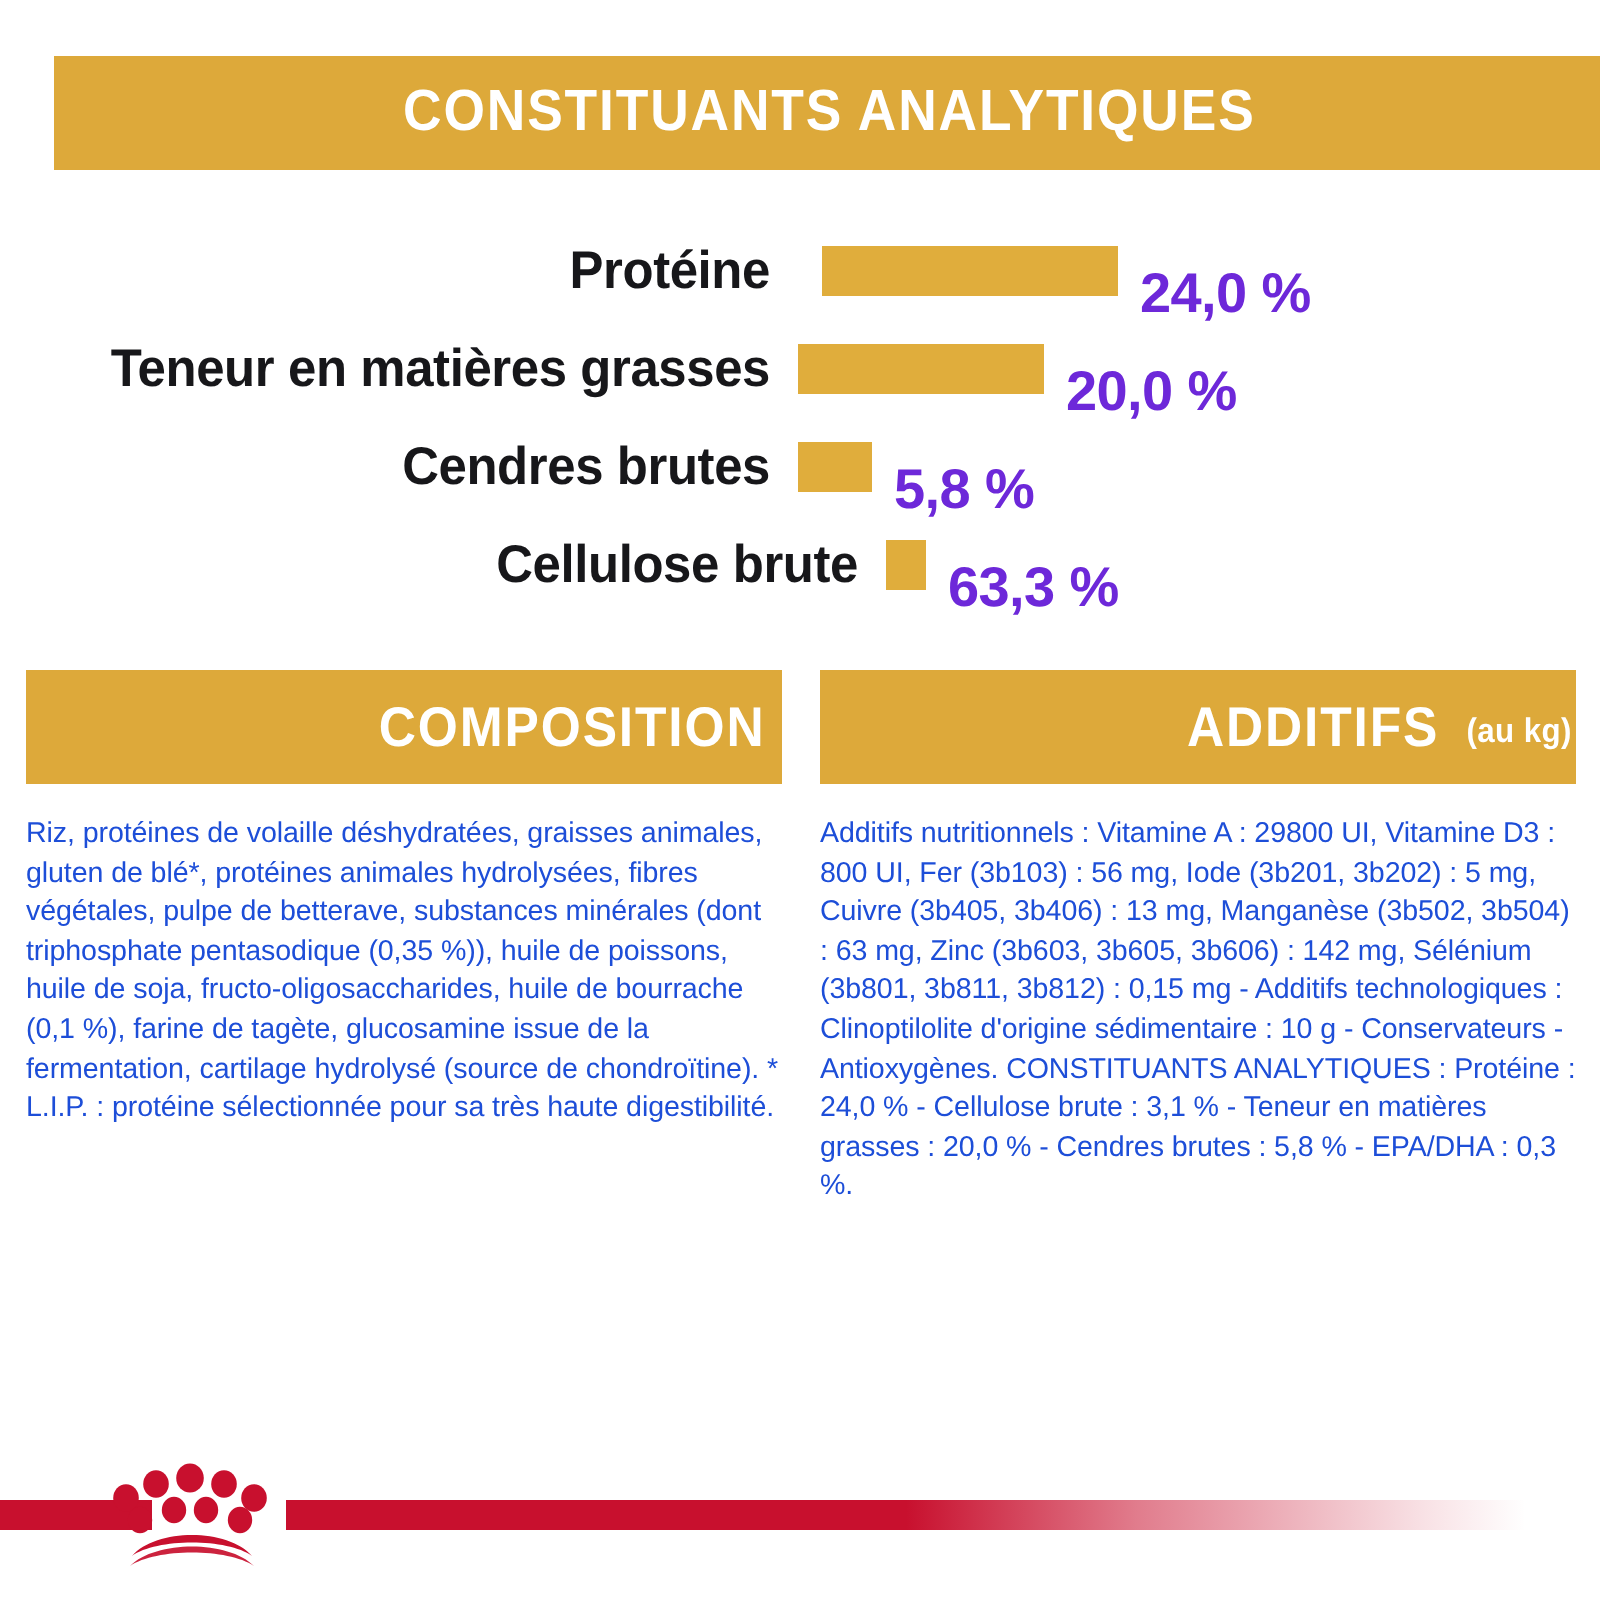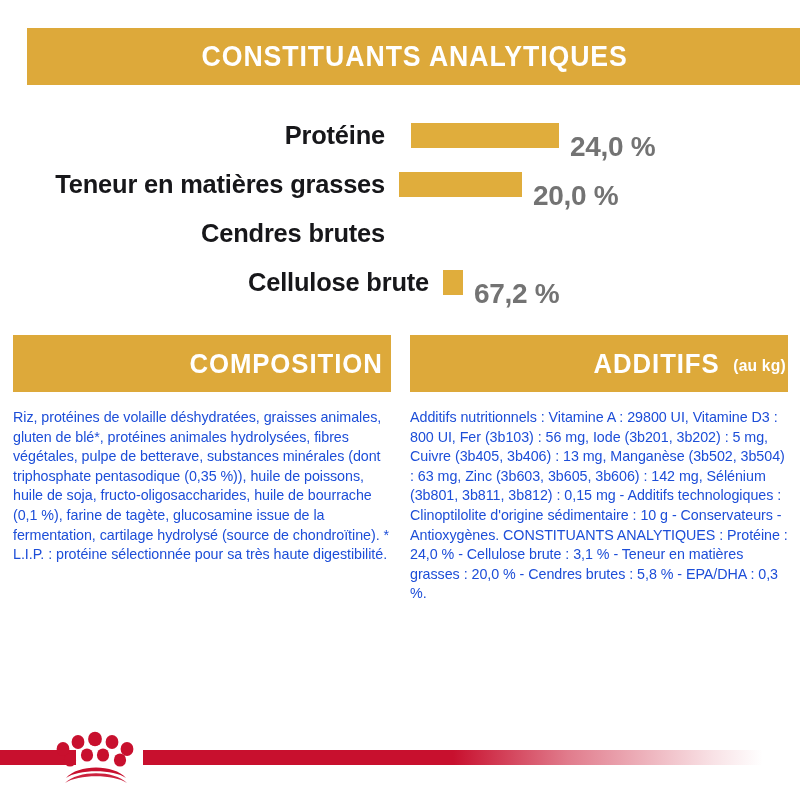--- a/index.html
+++ b/index.html
@@ -69,21 +69,21 @@
     align-items: center;
   }
   .chart-bar {
     height: 25px;
     background: #e0ad3c;
   }
   .chart-value {
     margin-left: 11px;
     font-size: 28px;
     font-weight: 700;
-    color: #737373;
+    color: #6d28d9;
     letter-spacing: -0.3px;
     white-space: nowrap;
     margin-top: 24px;
   }
 
   
   .panels {
     position: absolute;
     top: 335px;
     left: 0;
@@ -184,27 +184,31 @@
   <div class="chart-row" style="top:54px;">
     <div class="chart-label">Teneur en matières grasses</div>
     <div class="chart-bar-wrap">
       <div class="chart-bar" style="width:123px;"></div>
       <div class="chart-value">20,0 %</div>
     </div>
   </div>
 
   <div class="chart-row" style="top:103px;">
     <div class="chart-label">Cendres brutes</div>
+    <div class="chart-bar-wrap">
+      <div class="chart-bar" style="width:37px;"></div>
+      <div class="chart-value">5,8 %</div>
+    </div>
   </div>
 
   <div class="chart-row" style="top:152px;padding-left:44px;">
     <div class="chart-label">Cellulose brute</div>
     <div class="chart-bar-wrap">
       <div class="chart-bar" style="width:20px;"></div>
-      <div class="chart-value">67,2 %</div>
+      <div class="chart-value">63,3 %</div>
     </div>
   </div>
 
 </div>
 
 <div class="panels">
 
   <div class="panel panel-left">
     <div class="panel-head">
       <div class="panel-head-title">COMPOSITION</div>

